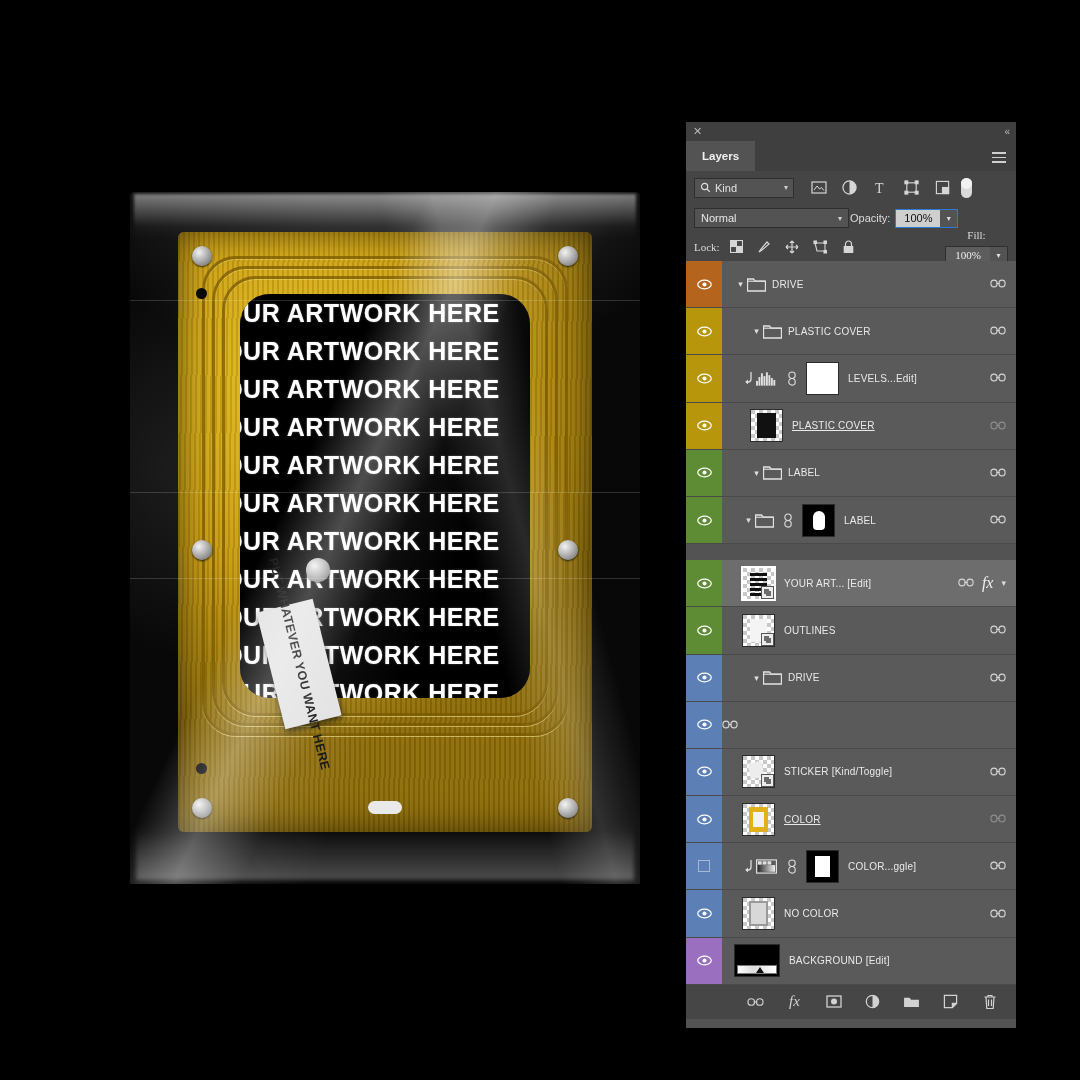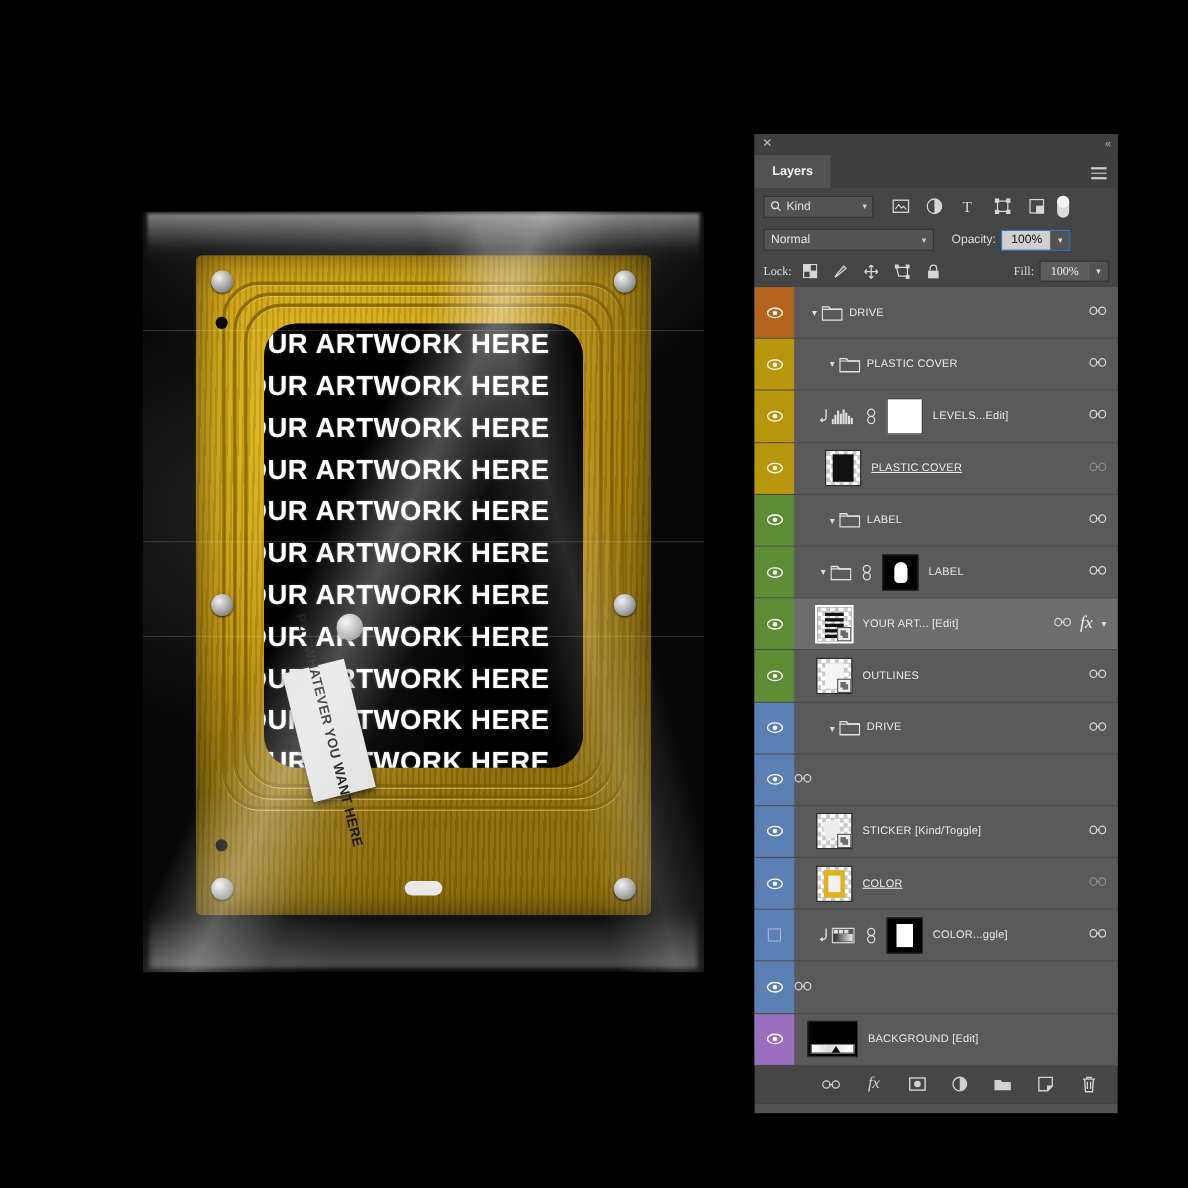--- a/index.html
+++ b/index.html
@@ -140,46 +140,46 @@
     position:relative;
   }
   .toggle-pill::after { content:""; position:absolute; left:0; top:0; width:11px; height:11px; border-radius:50%; background:#f2f2f2; }
 
   .blendrow { height:28px; background:#454545; display:flex; align-items:center; padding:0 8px; }
   .blendsel {
     width:155px; height:20px; background:#535353; border:1px solid #2f2f2f;
     display:flex; align-items:center; padding:4px 6px; font-size:11px; position:relative;
   }
   .blendsel .car { position:absolute; right:6px; font-size:8px; color:#cdcdcd; }
-  .oplabel { margin-left:16px; font-size:11px; color:#dcdcdc; }
+  .oplabel { margin-left:1px; font-size:11px; color:#dcdcdc; }
   .opfield {
     margin-left:5px; display:flex; align-items:stretch; border:1.5px solid #2a7bd6; height:19px;
   }
   .opfield .val {
     width:44px; background:#cfcfcf; color:#111; font-size:11px;
     display:flex; align-items:center; justify-content:center;
   }
   .opfield .drop { width:17px; background:#535353; display:flex; align-items:center; justify-content:center; font-size:8px; color:#ddd; }
 
   .lockrow { height:29px; background:#454545; display:flex; align-items:center; padding:0 8px;font-family:Liberation Serif, serif; }
   .lockrow .lbl { font-size:11px; color:#dcdcdc; }
   .lockicons { display:flex; align-items:center; gap:13px; margin-left:9px; }
   .lockicons .li { width:15px; height:15px; color:#d6d6d6; display:flex; align-items:center; justify-content:center; }
-  .fillwrap { margin-left:auto; display:flex; align-items:center; gap:5px; }
+  .fillwrap { margin-left:auto; display:flex; align-items:center; gap:5px;flex-direction:column; }
   .fillfield { display:flex; align-items:stretch; height:19px; border:1px solid #2f2f2f; }
   .fillfield .val { width:44px; background:#5d5d5d; color:#ededed; font-size:11px; display:flex; align-items:center; justify-content:center; }
   .fillfield .drop { width:17px; background:#535353; display:flex; align-items:center; justify-content:center; font-size:8px; color:#ddd; }
 
   
   .layerlist { background:#535353; }
   .lrow {
     height:47.2px; display:flex; align-items:center;
     border-bottom:1px solid #4a4a4a; background:#5a5a5a; position:relative;
   }
-  .lrow.selected { background:#6d6d6d; }
+  .lrow.selected { background:#6d6d6d;margin-top:16px; }
   .swatch { width:36px; height:100%; flex:0 0 36px; }
   .eye {
     width:36px; height:100%; position:absolute; left:0; top:0;
     display:flex; align-items:center; justify-content:center;
   }
   .eye svg { width:15px; height:11px; }
   .eyebox { width:12px; height:12px; border:1px solid rgba(255,255,255,.45); }
   .lbody { display:flex; align-items:center; flex:1; height:100%; min-width:0; padding-left:6px; }
   .indent-1 { padding-left:12px; }
   .indent-2 { padding-left:28px; }
@@ -761,20 +761,26 @@
           </div>
         </div>
         <div class="lrow">
           <div class="swatch" style="background:#5c7fb5"></div>
           <div class="eye">
             <svg viewBox="0 0 16 11">
               <ellipse cx="8" cy="5.5" rx="7.2" ry="4.6" fill="none" stroke="#fff" stroke-width="1.3"></ellipse>
               <circle cx="8" cy="5.5" r="2.2" fill="#fff"></circle>
             </svg>
           </div>
+          <div class="lbody indent-3">
+            <div class="thumb">
+              <div class="greyish"></div>
+            </div>
+            <div class="lname">NO COLOR</div>
+          </div>
           <div class="rightcol">
             <span class="chain"><svg width="16" height="9" viewBox="0 0 18 10" fill="none" stroke="currentColor" stroke-width="1.25">
                 <rect x="1" y="1.2" width="7" height="7.6" rx="3.8"></rect>
                 <rect x="10" y="1.2" width="7" height="7.6" rx="3.8"></rect>
                 <line x1="7.2" y1="5" x2="10.8" y2="5"></line>
               </svg></span>
           </div>
         </div>
         <div class="lrow">
           <div class="swatch" style="background:#9b6fc0"></div>

